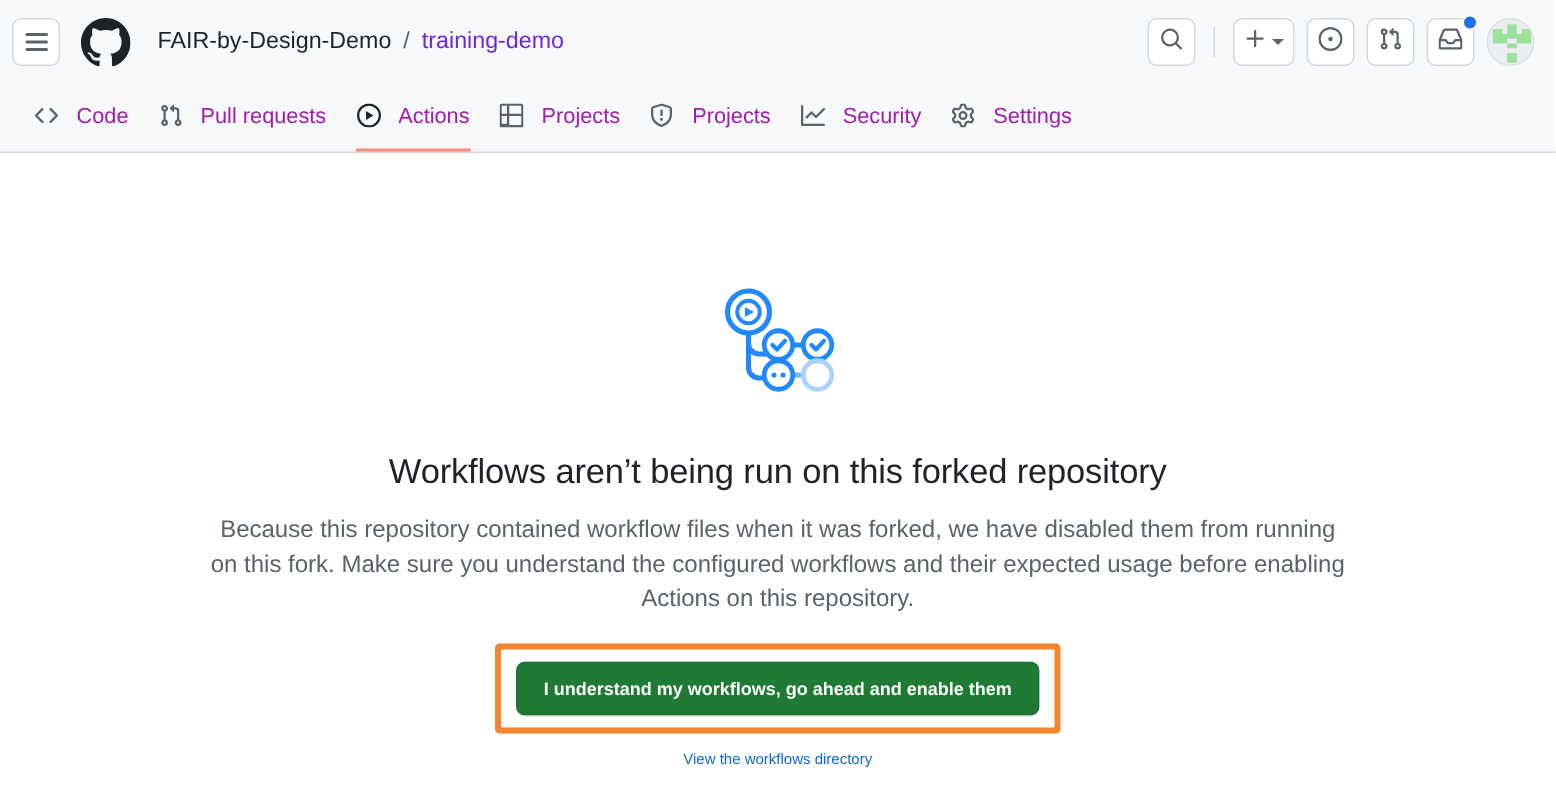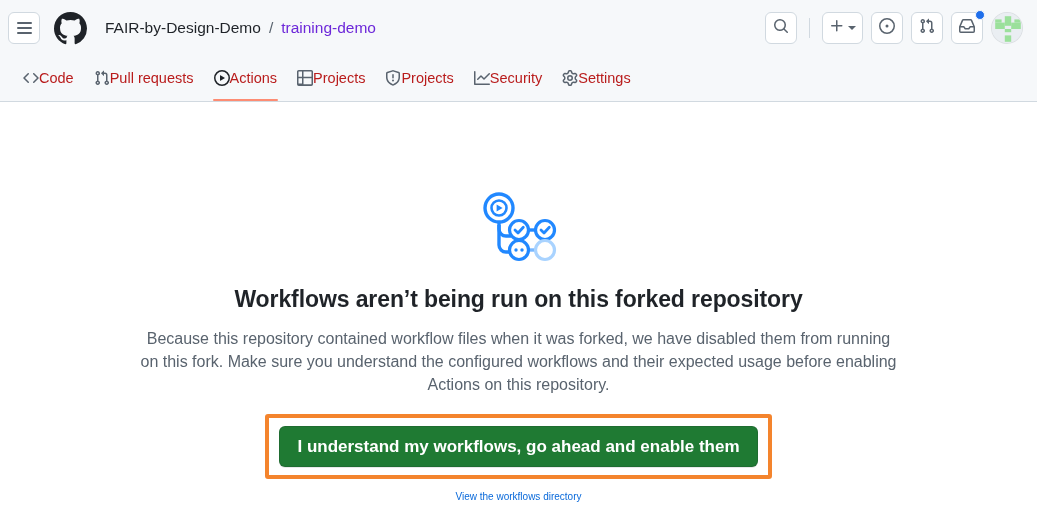--- a/index.html
+++ b/index.html
@@ -146,25 +146,25 @@
     background: #f6f8fa;
     border-bottom: 1px solid #d1d9e0;
     display: flex;
     align-items: flex-end;
     padding: 0 14px;
     gap: 2px;
   }
   .nav-item {
     display: flex;
     align-items: center;
-    gap: 0;
+    gap: 12px;
     padding: 0 9px;
     height: 44px;
     font-size: 14.5px;
-    color: #b91c1c;
+    color: #a21caf;
     cursor: pointer;
     position: relative;
     white-space: nowrap;
   }
   .nav-item .nav-label { line-height: 1; padding-bottom: 1px; }
   .nav-item.active .nav-label { font-weight: normal; }
   .nav-item.active::after {
     content: "";
     position: absolute;
     left: 8px; right: 8px;
@@ -182,23 +182,23 @@
     display: flex;
     flex-direction: column;
     align-items: center;
     padding-top: 86px;
   }
 
   .blankslate-icon { margin-bottom: 20px; }
 
   .blankslate-heading {
     font-size: 23px;
-    font-weight: bold;
+    font-weight: normal;
     color: #1f2328;
-    margin: 0 0 14px 0;
+    margin: 14px 0 14px 0;
     text-align: center;
     letter-spacing: -0.1px;
   }
 
   .blankslate-body {
     font-size: 16px;
     line-height: 23px;
     color: #59636e;
     text-align: center;
     max-width: 760px;
@@ -212,21 +212,21 @@
     background: #ffffff;
     display: inline-block;
     margin-bottom: 12px;
   }
 
   .btn-primary {
     background: #1f7a33;
     border: 1px solid rgba(31,35,40,0.15);
     border-radius: 6px;
     color: #ffffff;
-    font-size: 17px;
+    font-size: 12px;
     font-weight: bold;
     padding: 11px 17px;
     cursor: pointer;
     font-family: inherit;
     line-height: 1;
     white-space: nowrap;
     box-shadow: 0 1px 0 rgba(31,35,40,0.1);
   }
 
   .link-blue {

